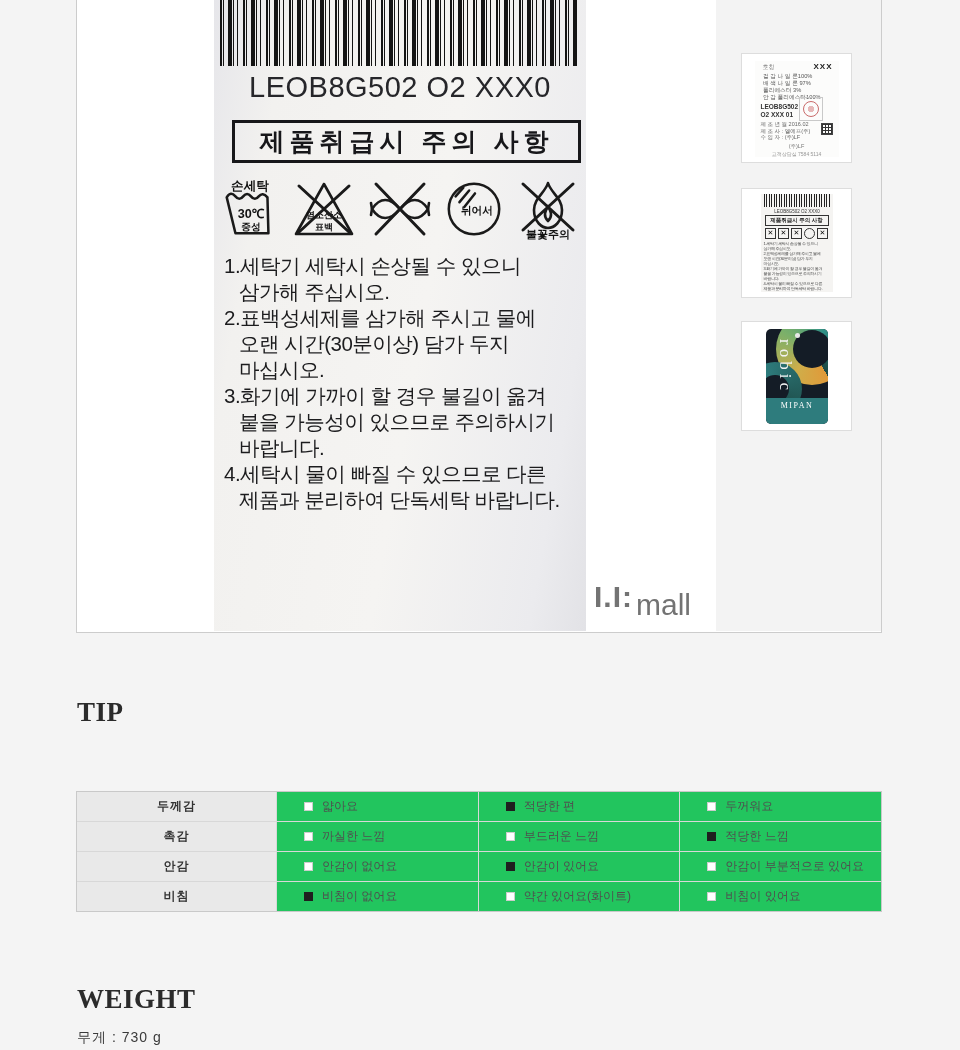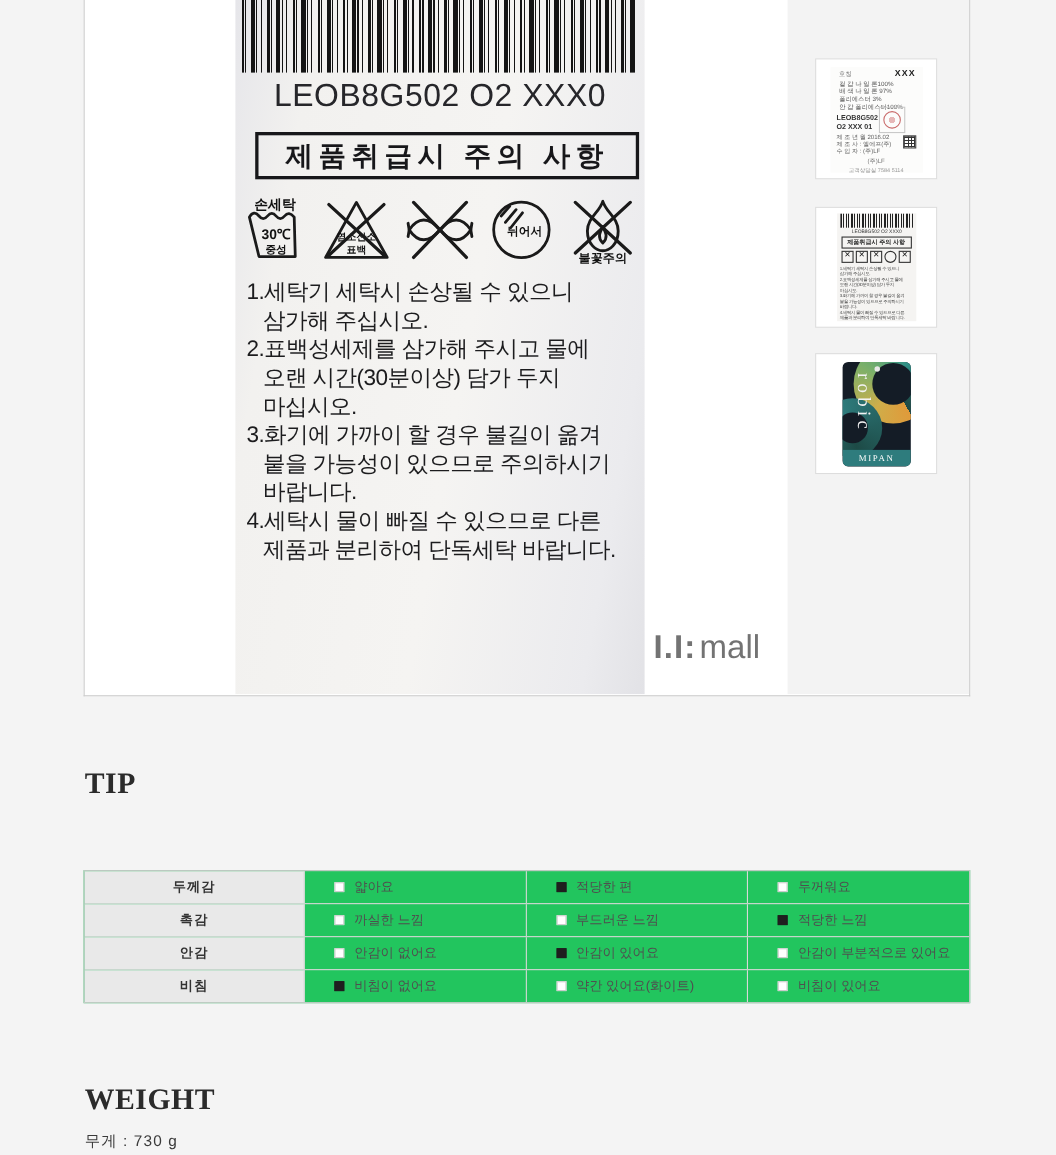--- a/index.html
+++ b/index.html
@@ -23,21 +23,21 @@
   .symbols svg{display:block;}
   .sym-stroke{fill:none;stroke:#1a1a1a;stroke-width:2.6;stroke-linecap:round;stroke-linejoin:round;}
   .sym-x{fill:none;stroke:#1a1a1a;stroke-width:3;stroke-linecap:round;}
   .sym-text{fill:#111;font-family:"Liberation Sans",sans-serif;font-weight:700;}
   .instructions{position:absolute;left:10px;top:253px;width:358px;font-size:20.5px;line-height:26px;
                 color:#1c1c1e;letter-spacing:-0.5px;white-space:nowrap;}
   .instructions .line.indent{padding-left:15px;}
   
   .watermark{position:absolute;left:517px;top:572px;display:flex;align-items:center;color:#737373;}
   .wm-lf{font-weight:800;font-size:30px;letter-spacing:1px;}
-  .wm-mall{font-size:30px;margin-left:3px;font-weight:400;}
+  .wm-mall{font-size:30px;margin-left:3px;font-weight:400;margin-top:16px;}
   
   .sidebar{position:absolute;right:0;top:0;width:165px;height:631px;background:#f3f3f3;}
   .thumb{position:absolute;left:25px;width:111px;height:110px;background:#fff;border:1px solid #ddd;
          box-sizing:border-box;overflow:hidden;cursor:pointer;}
   .thumb-1{top:53px}.thumb-2{top:188px}.thumb-3{top:321px}
   
   .t1-inner{margin:7px auto 0;width:84px;background:#fcfcfb;position:relative;height:96px;
             font-size:6px;color:#555;line-height:7px;}
   .t1-title{display:flex;justify-content:space-between;padding:2px 6px 1px 8px;align-items:baseline;gap:24px;}
   .t1-title .lab{color:#777;font-size:6px;}
@@ -75,21 +75,21 @@
   .t3-ring::after{content:"";position:absolute;left:17px;top:17px;width:38px;height:38px;border-radius:50%;
      background:#141c26;}
   .t3-ring2{position:absolute;left:-18px;bottom:8px;width:54px;height:54px;border-radius:50%;
      background:conic-gradient(from -30deg,#2e7c7d,#1d4a46 55%,#2e7c7d 100%);}
   .t3-ring2::after{content:"";position:absolute;left:13px;top:13px;width:28px;height:28px;border-radius:50%;
      background:#141c26;}
   .t3-hole{position:absolute;left:50%;top:4px;width:5px;height:5px;margin-left:-2px;border-radius:50%;
      background:#e8e8e8;}
   .t3-brand{position:absolute;left:9px;top:10px;writing-mode:vertical-rl;color:#f2f2f2;
      font-family:"Liberation Serif","DejaVu Serif",serif;font-size:17px;letter-spacing:4px;}
-  .t3-band{position:absolute;left:0;right:0;bottom:0;height:15px;background:#2e7c7d;color:#fff;
+  .t3-band{position:absolute;left:0;right:0;bottom:0;height:26px;background:#2e7c7d;color:#fff;
      font-family:"Liberation Serif","DejaVu Serif",serif;font-size:8px;line-height:15px;
      text-align:center;letter-spacing:1.5px;}
   
   .sec-title{position:absolute;left:77px;margin:0;font-family:"Liberation Serif","DejaVu Serif",serif;
              font-weight:700;font-size:27px;color:#2b2b2b;letter-spacing:.5px;}
   .tip-title{top:697px;}
   .tip-sub{position:absolute;left:77px;top:794px;font-size:14px;color:#3a3a3a;letter-spacing:1px;}
   .tip-table{position:absolute;left:76px;top:791px;width:806px;border:1px solid #c9c9c9;
              box-sizing:border-box;background:#22c55e;}
   .tt-row{display:flex;height:29px;border-top:1px solid #d8d8d8;}

